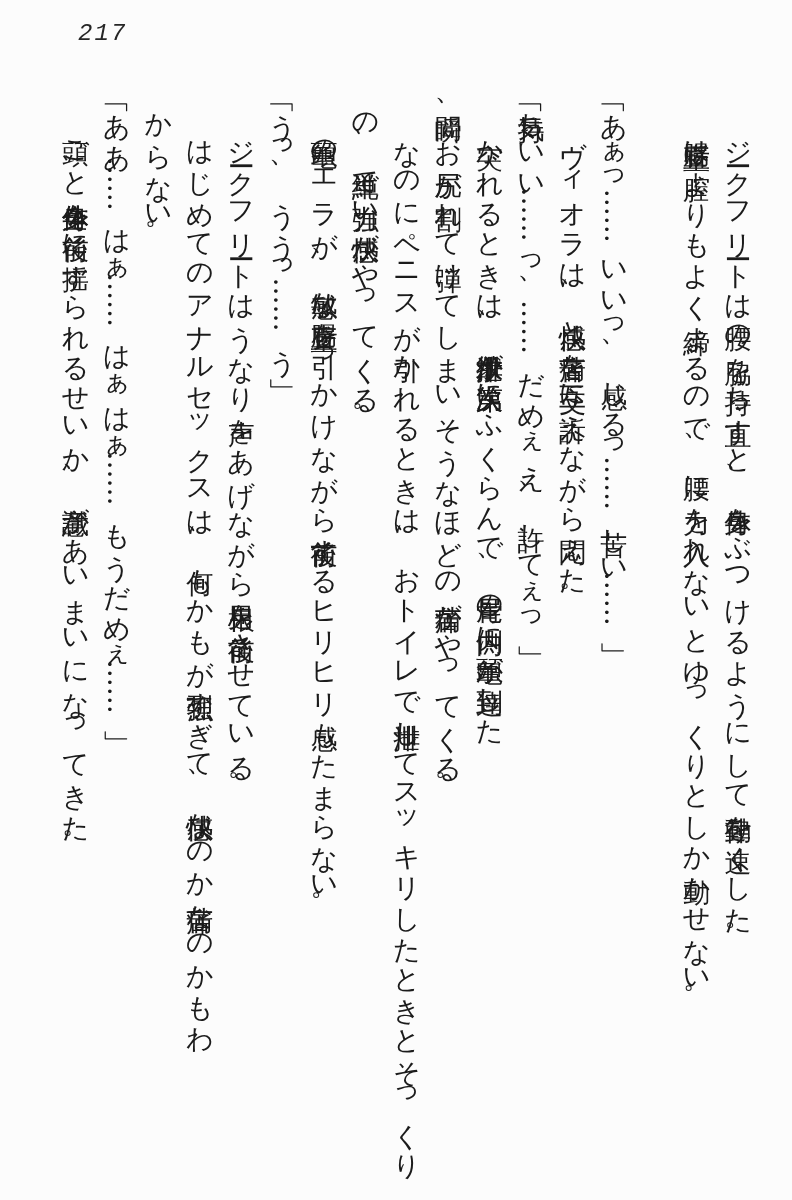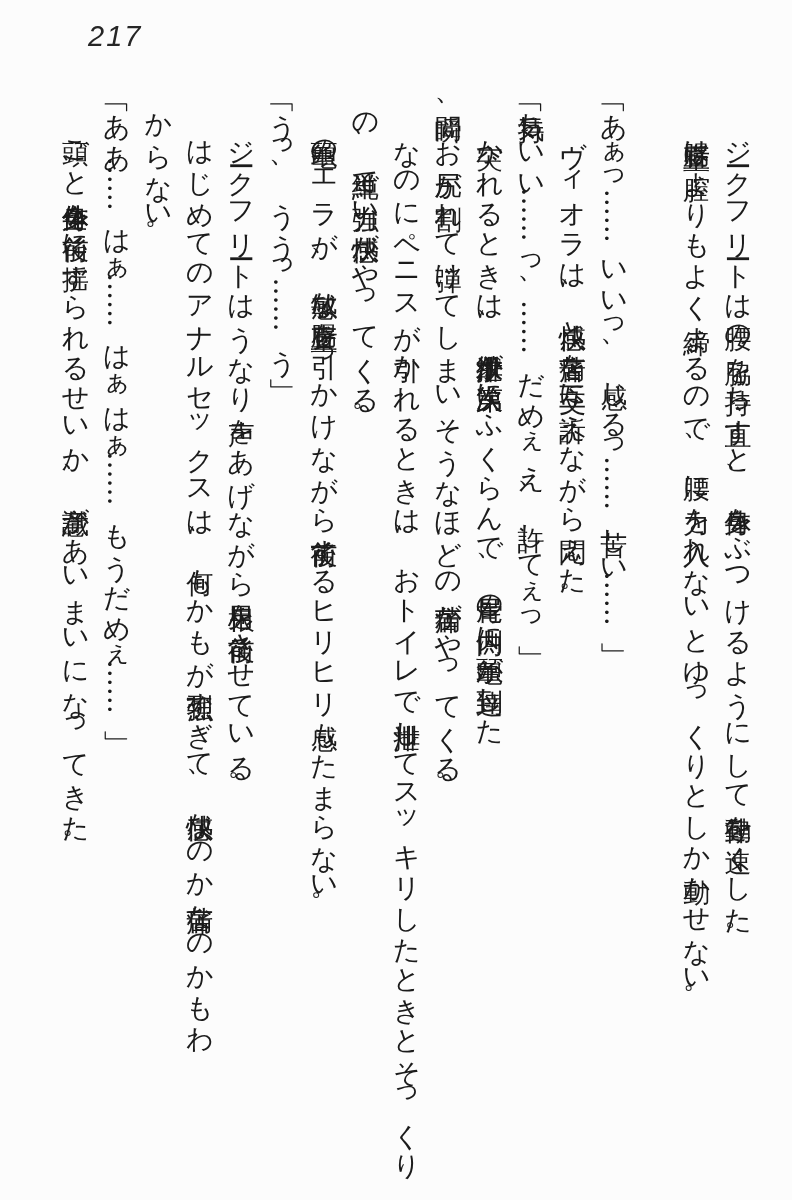--- a/index.html
+++ b/index.html
@@ -20,25 +20,25 @@
   }
   .page {
     position: absolute;
     inset: 0;
     width: 792px;
     height: 1200px;
     background: var(--bg);
   }
   .page-number {
     position: absolute;
-    left: 88px;
+    left: 78px;
     top: 20px;
-    font-family: Liberation Sans, sans-serif;
+    font-family: Liberation Mono, monospace;
     font-style: italic;
-    font-size: 29px;
+    font-size: 24px;
     letter-spacing: 2px;
     color: #262626;
   }
   .text-block {
     position: absolute;
     top: 95px;
     right: 33px;
     height: 1058px;
     writing-mode: vertical-rl;
     text-orientation: mixed;

